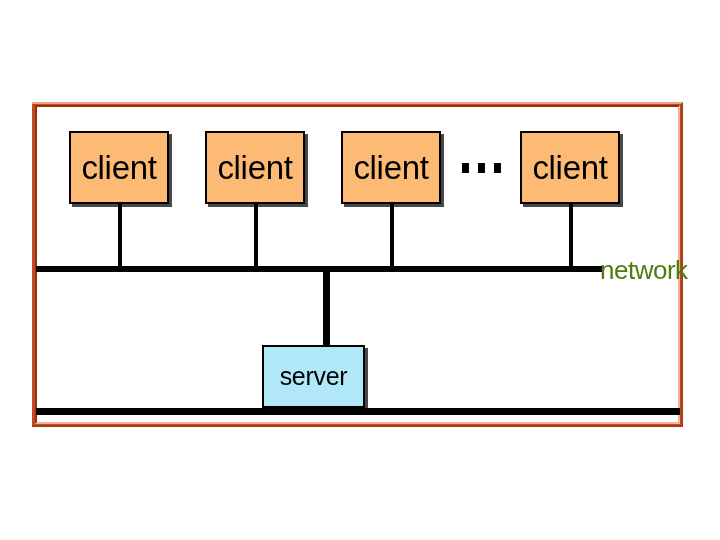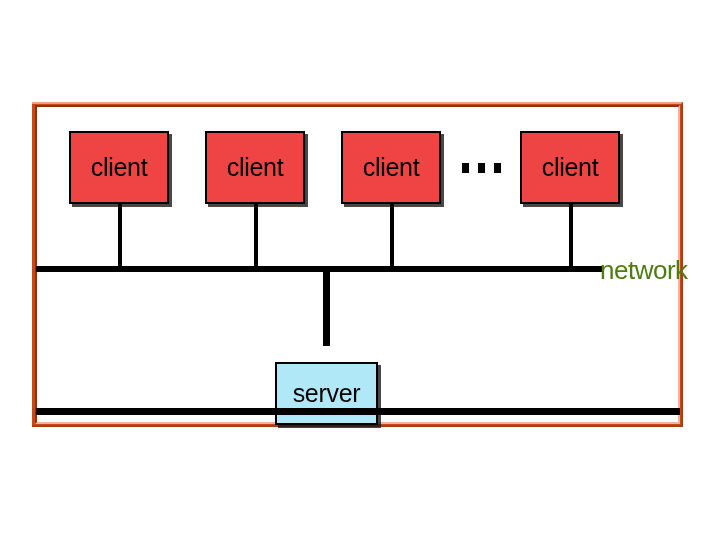--- a/index.html
+++ b/index.html
@@ -65,24 +65,24 @@
   .node {
     position: absolute;
     box-sizing: border-box;
     display: flex;
     align-items: center;
     justify-content: center;
     color: #000000;
     letter-spacing: -0.3px;
   }
   .node-client {
-    background: #ef4444;
+    background: #fdba74;
     border: 2px solid #000000;
     box-shadow: 3px 3px 0 0 rgba(20,20,20,0.78);
-    font-size: 25px;
+    font-size: 33px;
     font-weight: 400;
   }
   .node-server {
     background: #b0e8f8;
     border: 2px solid #000000;
     box-shadow: 3px 3px 0 0 rgba(20,20,20,0.78);
     font-size: 25px;
     font-weight: 400;
   }
 
@@ -155,20 +155,20 @@
     <div class="wire-v" style="left:254px; top:204px; width:4px; height:68px;"></div>
     <div class="wire-v" style="left:390px; top:204px; width:4px; height:68px;"></div>
     <div class="wire-v" style="left:569px; top:204px; width:4px; height:68px;"></div>
 
     <div class="wire-h" style="left:36px; top:266px; width:566px; height:6px;"></div>
 
     <div class="net-label" style="left:600px; top:255px;">network</div>
 
     <div class="wire-v" style="left:323px; top:270px; width:7px; height:76px;"></div>
 
-    <div class="node node-server" style="left:275px; top:345px; width:103px; height:63px;margin-top:17px;">
+    <div class="node node-server" style="left:262px; top:345px; width:103px; height:63px;">
       <span>server</span>
     </div>
 
     <div class="wire-h" style="left:36px; top:408px; width:644px; height:7px;"></div>
 
   </div>
 </div>
 
 </body></html>

